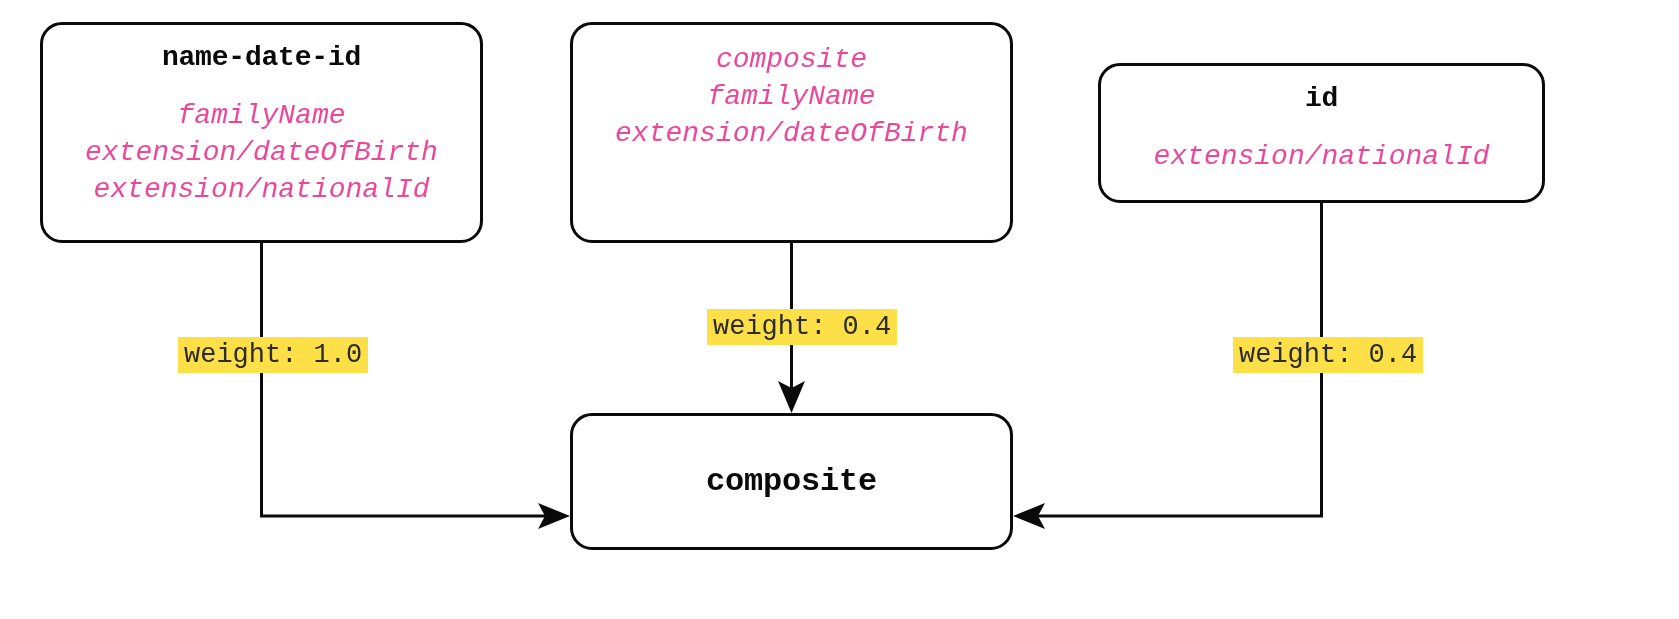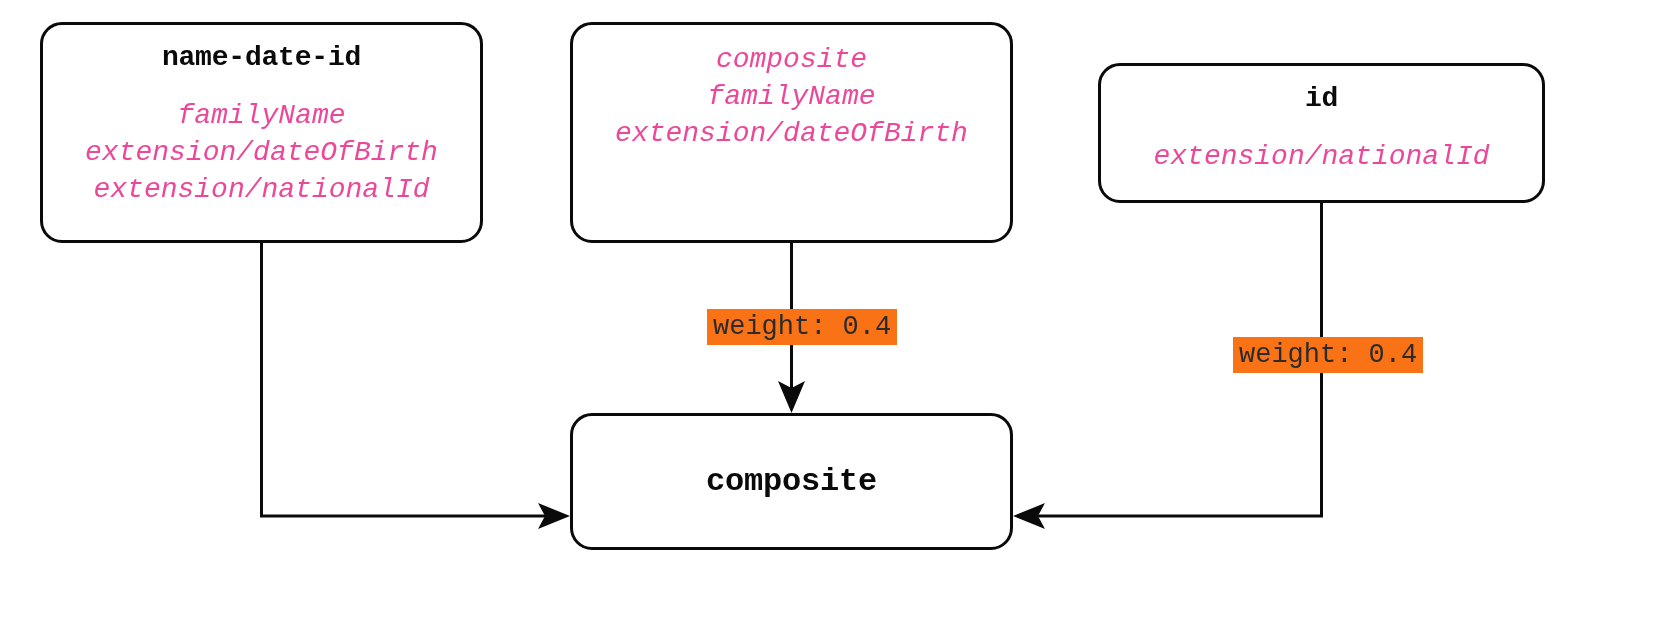--- a/index.html
+++ b/index.html
@@ -128,21 +128,21 @@
     line-height: 34px;
     margin-bottom: 0;
   }
 
   
   .edge-label {
     position: absolute;
     font-size: 27px;
     line-height: 32px;
     color: #2b2b2b;
-    background: #f97316;
+    background: #fde047;
     white-space: nowrap;
     padding: 2px 6px;
     z-index: 4;
   }
   #edge-label-left   { left: 178px;  top: 337px; }
   #edge-label-middle { left: 707px;  top: 309px; }
   #edge-label-right  { left: 1233px; top: 337px; }
 </style>
 </head>
 <body>
@@ -188,18 +188,19 @@
     <div class="node-title">id</div>
     <div class="node-attrs">
       <div class="node-attr">extension/nationalId</div>
     </div>
   </div>
 
   <div class="node-box" id="node-composite">
     <div class="node-title">composite</div>
   </div>
 
+  <div class="edge-label" id="edge-label-left">weight: 1.0</div>
 
   <div class="edge-label" id="edge-label-middle">weight: 0.4</div>
 
   <div class="edge-label" id="edge-label-right">weight: 0.4</div>
 
 </div>
 
 </body></html>

